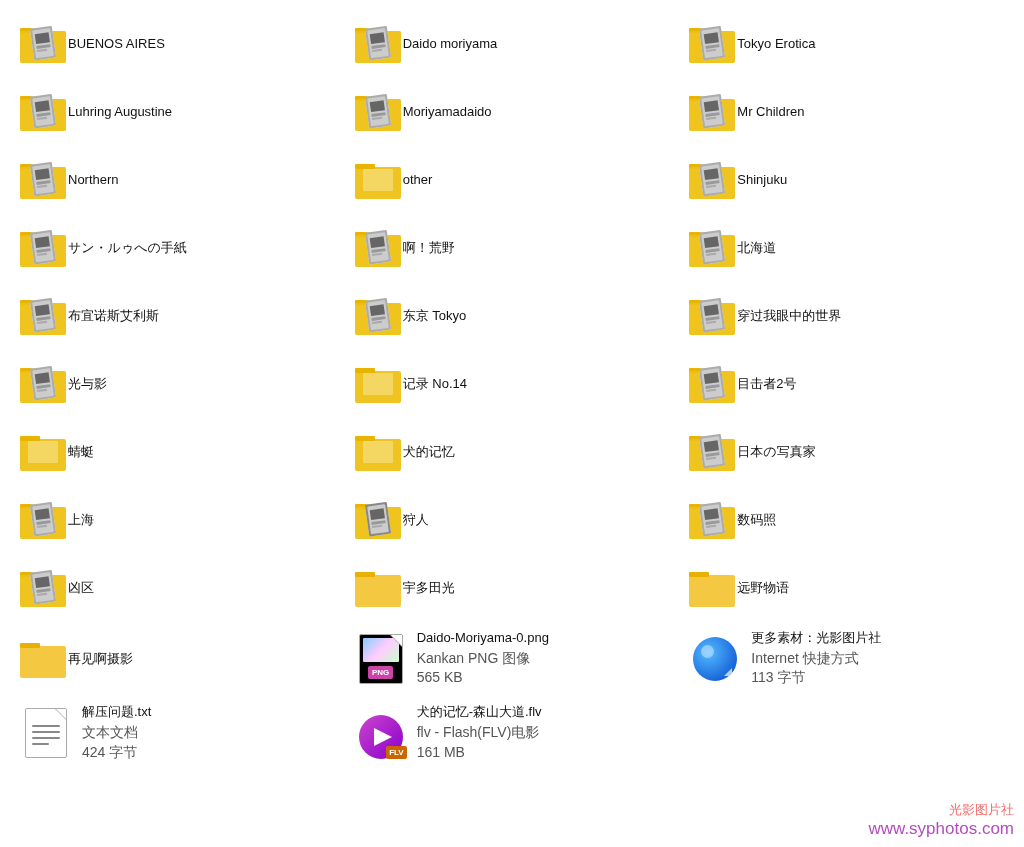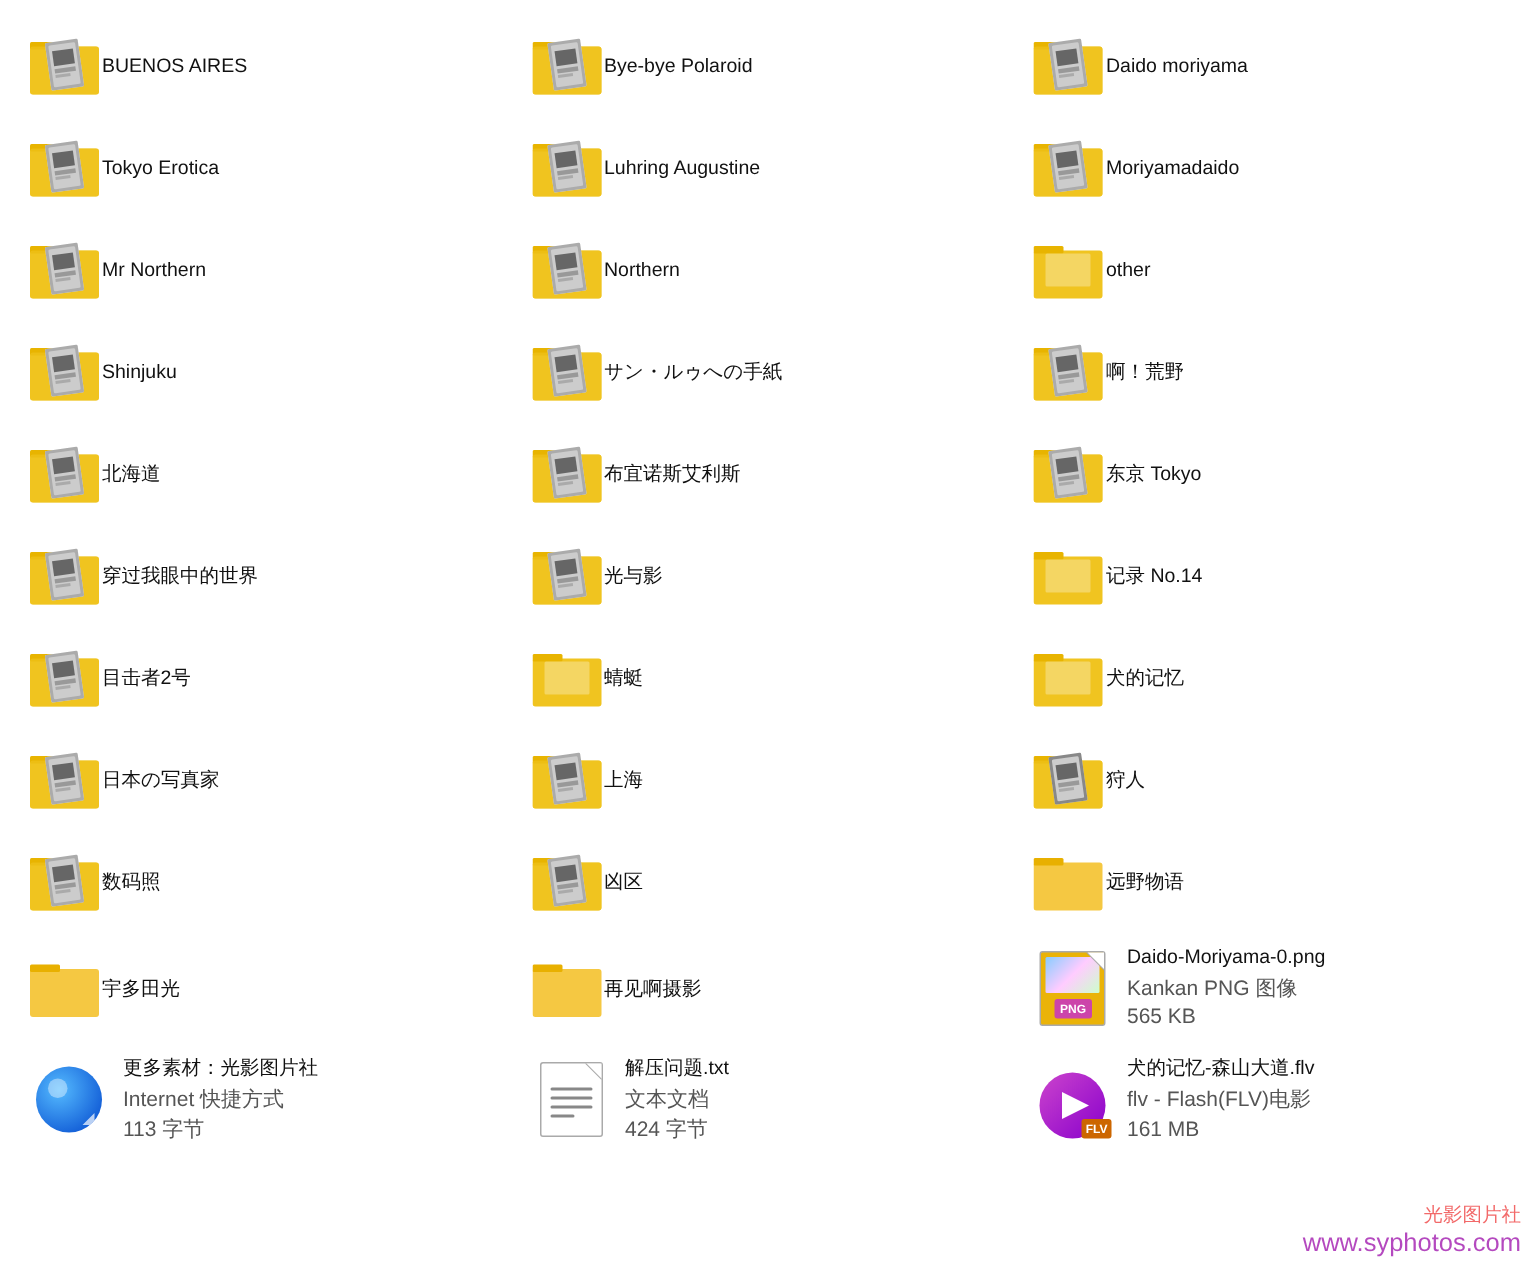--- a/index.html
+++ b/index.html
@@ -111,39 +111,20 @@
 
     <rect x="12" y="4" width="22" height="32" rx="1" fill="#fff" transform="rotate(-8 24 20)"></rect>
     <rect x="12" y="4" width="22" height="32" rx="1" fill="#888" opacity="0.7" transform="rotate(-8 24 20)"></rect>
     <rect x="14" y="6" width="18" height="28" rx="1" fill="#ccc" transform="rotate(-8 24 20)"></rect>
 
     <rect x="16" y="10" width="14" height="10" fill="#666" transform="rotate(-8 24 20)"></rect>
     <rect x="16" y="22" width="14" height="3" fill="#999" transform="rotate(-8 24 20)"></rect>
     <rect x="16" y="26" width="10" height="2" fill="#aaa" transform="rotate(-8 24 20)"></rect>
   </svg></div>
     <div class="file-info">
-      <div class="file-name">Bye-bye Polaroid</div>
-
-    </div>
-  </div>
-    <div class="file-item">
-    <div class="folder-icon"><svg viewBox="0 0 48 42" xmlns="http://www.w3.org/2000/svg">
-    <rect x="0" y="8" width="46" height="32" rx="2" fill="#f0c420"></rect>
-    <rect x="0" y="5" width="20" height="5" rx="1" fill="#e8b400"></rect>
-    <rect x="0" y="8" width="46" height="32" rx="2" fill="#f0c420" opacity="0.6"></rect>
-
-    <rect x="12" y="4" width="22" height="32" rx="1" fill="#fff" transform="rotate(-8 24 20)"></rect>
-    <rect x="12" y="4" width="22" height="32" rx="1" fill="#888" opacity="0.7" transform="rotate(-8 24 20)"></rect>
-    <rect x="14" y="6" width="18" height="28" rx="1" fill="#ccc" transform="rotate(-8 24 20)"></rect>
-
-    <rect x="16" y="10" width="14" height="10" fill="#666" transform="rotate(-8 24 20)"></rect>
-    <rect x="16" y="22" width="14" height="3" fill="#999" transform="rotate(-8 24 20)"></rect>
-    <rect x="16" y="26" width="10" height="2" fill="#aaa" transform="rotate(-8 24 20)"></rect>
-  </svg></div>
-    <div class="file-info">
       <div class="file-name">Daido moriyama</div>
 
     </div>
   </div>
     <div class="file-item">
     <div class="folder-icon"><svg viewBox="0 0 48 42" xmlns="http://www.w3.org/2000/svg">
     <rect x="0" y="8" width="46" height="32" rx="2" fill="#f0c420"></rect>
     <rect x="0" y="5" width="20" height="5" rx="1" fill="#e8b400"></rect>
     <rect x="0" y="8" width="46" height="32" rx="2" fill="#f0c420" opacity="0.6"></rect>
 
@@ -206,21 +187,21 @@
 
     <rect x="12" y="4" width="22" height="32" rx="1" fill="#fff" transform="rotate(-8 24 20)"></rect>
     <rect x="12" y="4" width="22" height="32" rx="1" fill="#888" opacity="0.7" transform="rotate(-8 24 20)"></rect>
     <rect x="14" y="6" width="18" height="28" rx="1" fill="#ccc" transform="rotate(-8 24 20)"></rect>
 
     <rect x="16" y="10" width="14" height="10" fill="#666" transform="rotate(-8 24 20)"></rect>
     <rect x="16" y="22" width="14" height="3" fill="#999" transform="rotate(-8 24 20)"></rect>
     <rect x="16" y="26" width="10" height="2" fill="#aaa" transform="rotate(-8 24 20)"></rect>
   </svg></div>
     <div class="file-info">
-      <div class="file-name">Mr Northern</div>
+      <div class="file-name">Mr Children</div>
 
     </div>
   </div>
     <div class="file-item">
     <div class="folder-icon"><svg viewBox="0 0 48 42" xmlns="http://www.w3.org/2000/svg">
     <rect x="0" y="8" width="46" height="32" rx="2" fill="#f0c420"></rect>
     <rect x="0" y="5" width="20" height="5" rx="1" fill="#e8b400"></rect>
     <rect x="0" y="8" width="46" height="32" rx="2" fill="#f0c420" opacity="0.6"></rect>
 
     <rect x="12" y="4" width="22" height="32" rx="1" fill="#fff" transform="rotate(-8 24 20)"></rect>
@@ -545,47 +526,47 @@
       <div class="file-name">凶区</div>
 
     </div>
   </div>
     <div class="file-item">
     <div class="folder-icon"><svg viewBox="0 0 48 42" xmlns="http://www.w3.org/2000/svg">
     <rect x="0" y="8" width="46" height="32" rx="2" fill="#f5c842"></rect>
     <rect x="0" y="5" width="20" height="5" rx="1" fill="#e8b000"></rect>
   </svg></div>
     <div class="file-info">
-      <div class="file-name">远野物语</div>
+      <div class="file-name">宇多田光</div>
 
     </div>
   </div>
     <div class="file-item">
     <div class="folder-icon"><svg viewBox="0 0 48 42" xmlns="http://www.w3.org/2000/svg">
     <rect x="0" y="8" width="46" height="32" rx="2" fill="#f5c842"></rect>
     <rect x="0" y="5" width="20" height="5" rx="1" fill="#e8b000"></rect>
   </svg></div>
     <div class="file-info">
-      <div class="file-name">宇多田光</div>
+      <div class="file-name">远野物语</div>
 
     </div>
   </div>
     <div class="file-item">
     <div class="folder-icon"><svg viewBox="0 0 48 42" xmlns="http://www.w3.org/2000/svg">
     <rect x="0" y="8" width="46" height="32" rx="2" fill="#f5c842"></rect>
     <rect x="0" y="5" width="20" height="5" rx="1" fill="#e8b000"></rect>
   </svg></div>
     <div class="file-info">
       <div class="file-name">再见啊摄影</div>
 
     </div>
   </div>
     <div class="file-item">
     <div class="file-icon">
-        <div style="width:44px;height:50px;background:#eab308;border:1.5px solid #aaa;border-radius:2px;position:relative;display:flex;flex-direction:column;align-items:center;justify-content:flex-end;padding-bottom:4px;">
+        <div style="width:44px;height:50px;background:#000000;border:1.5px solid #aaa;border-radius:2px;position:relative;display:flex;flex-direction:column;align-items:center;justify-content:flex-end;padding-bottom:4px;">
     <div style="position:absolute;top:0;right:0;width:0;height:0;border-style:solid;border-width:0 12px 12px 0;border-color:transparent #aaa transparent transparent;"></div>
     <div style="position:absolute;top:0;right:0;width:0;height:0;border-style:solid;border-width:0 11px 11px 0;border-color:transparent #fff transparent transparent;"></div>
     <div style="width:36px;height:24px;background:linear-gradient(135deg,#88ccff,#ffccff,#ccffcc);margin-bottom:4px;border-radius:1px;"></div>
     <div style="background:#cc44aa;color:white;font-size:8px;font-weight:bold;padding:2px 4px;border-radius:2px;">PNG</div>
   </div>
       </div>
     <div class="file-info">
       <div class="file-name">Daido-Moriyama-0.png</div>
       <div class="file-meta">Kankan PNG 图像<br>565 KB</div>
     </div>

